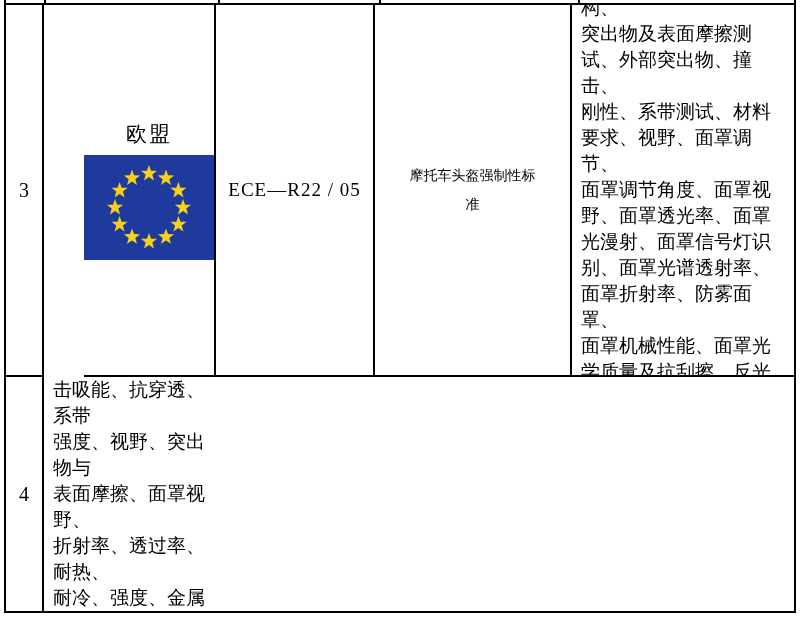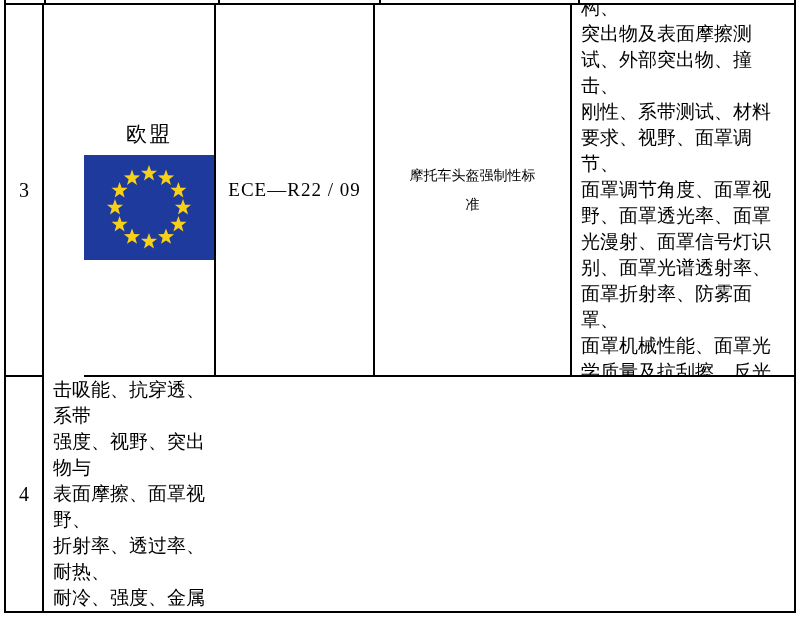--- a/index.html
+++ b/index.html
@@ -76,21 +76,21 @@
           <use href="#star" transform="translate(57,81.9)"></use>
           <use href="#star" transform="translate(44.6,69.5)"></use>
           <use href="#star" transform="translate(40,52.5)"></use>
           <use href="#star" transform="translate(44.6,35.5)"></use>
           <use href="#star" transform="translate(57,23.1)"></use>
         </g>
       </svg>
     </div>
 
     <div class="cell cell-code">
-      <span>ECE—R22 / 09</span>
+      <span>ECE—R22 / 05</span>
     </div>
 
     <div class="cell cell-name">
       <span>摩托车头盔强制性标
 准</span>
     </div>
 
     <div class="cell cell-items last-col">
       <div class="items-text">标示、一般规定、结构、
 突出物及表面摩擦测

